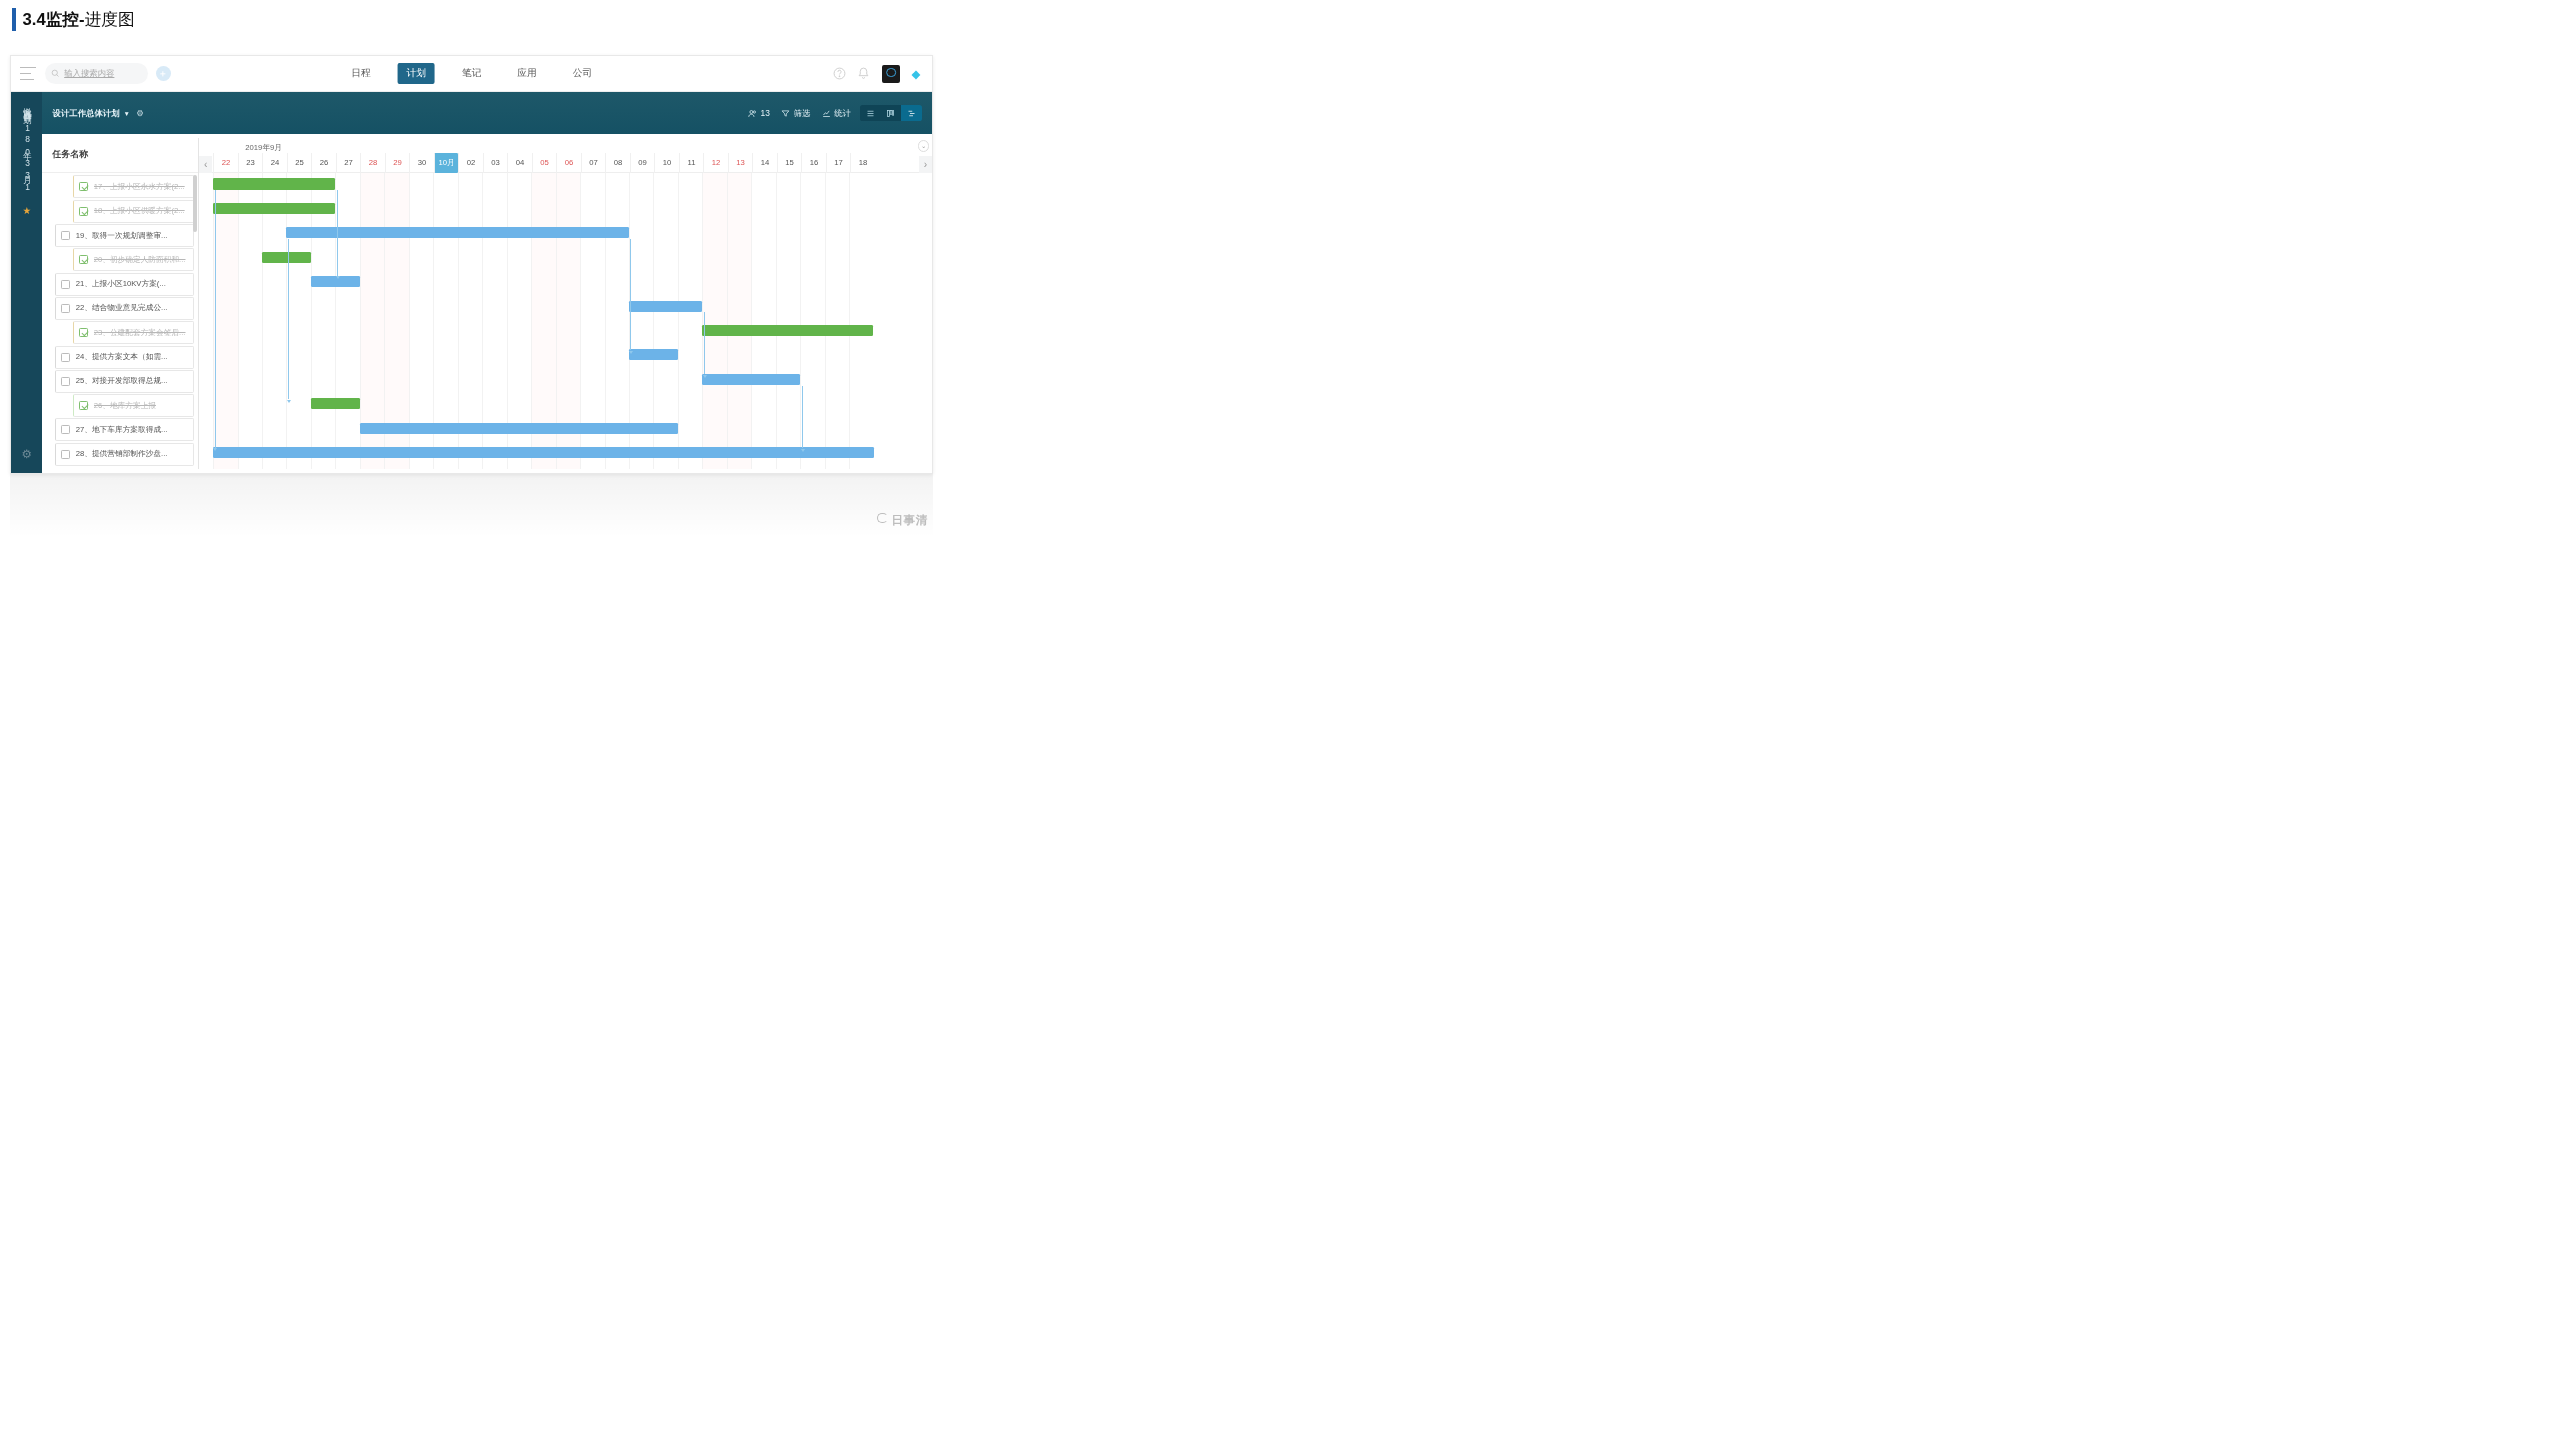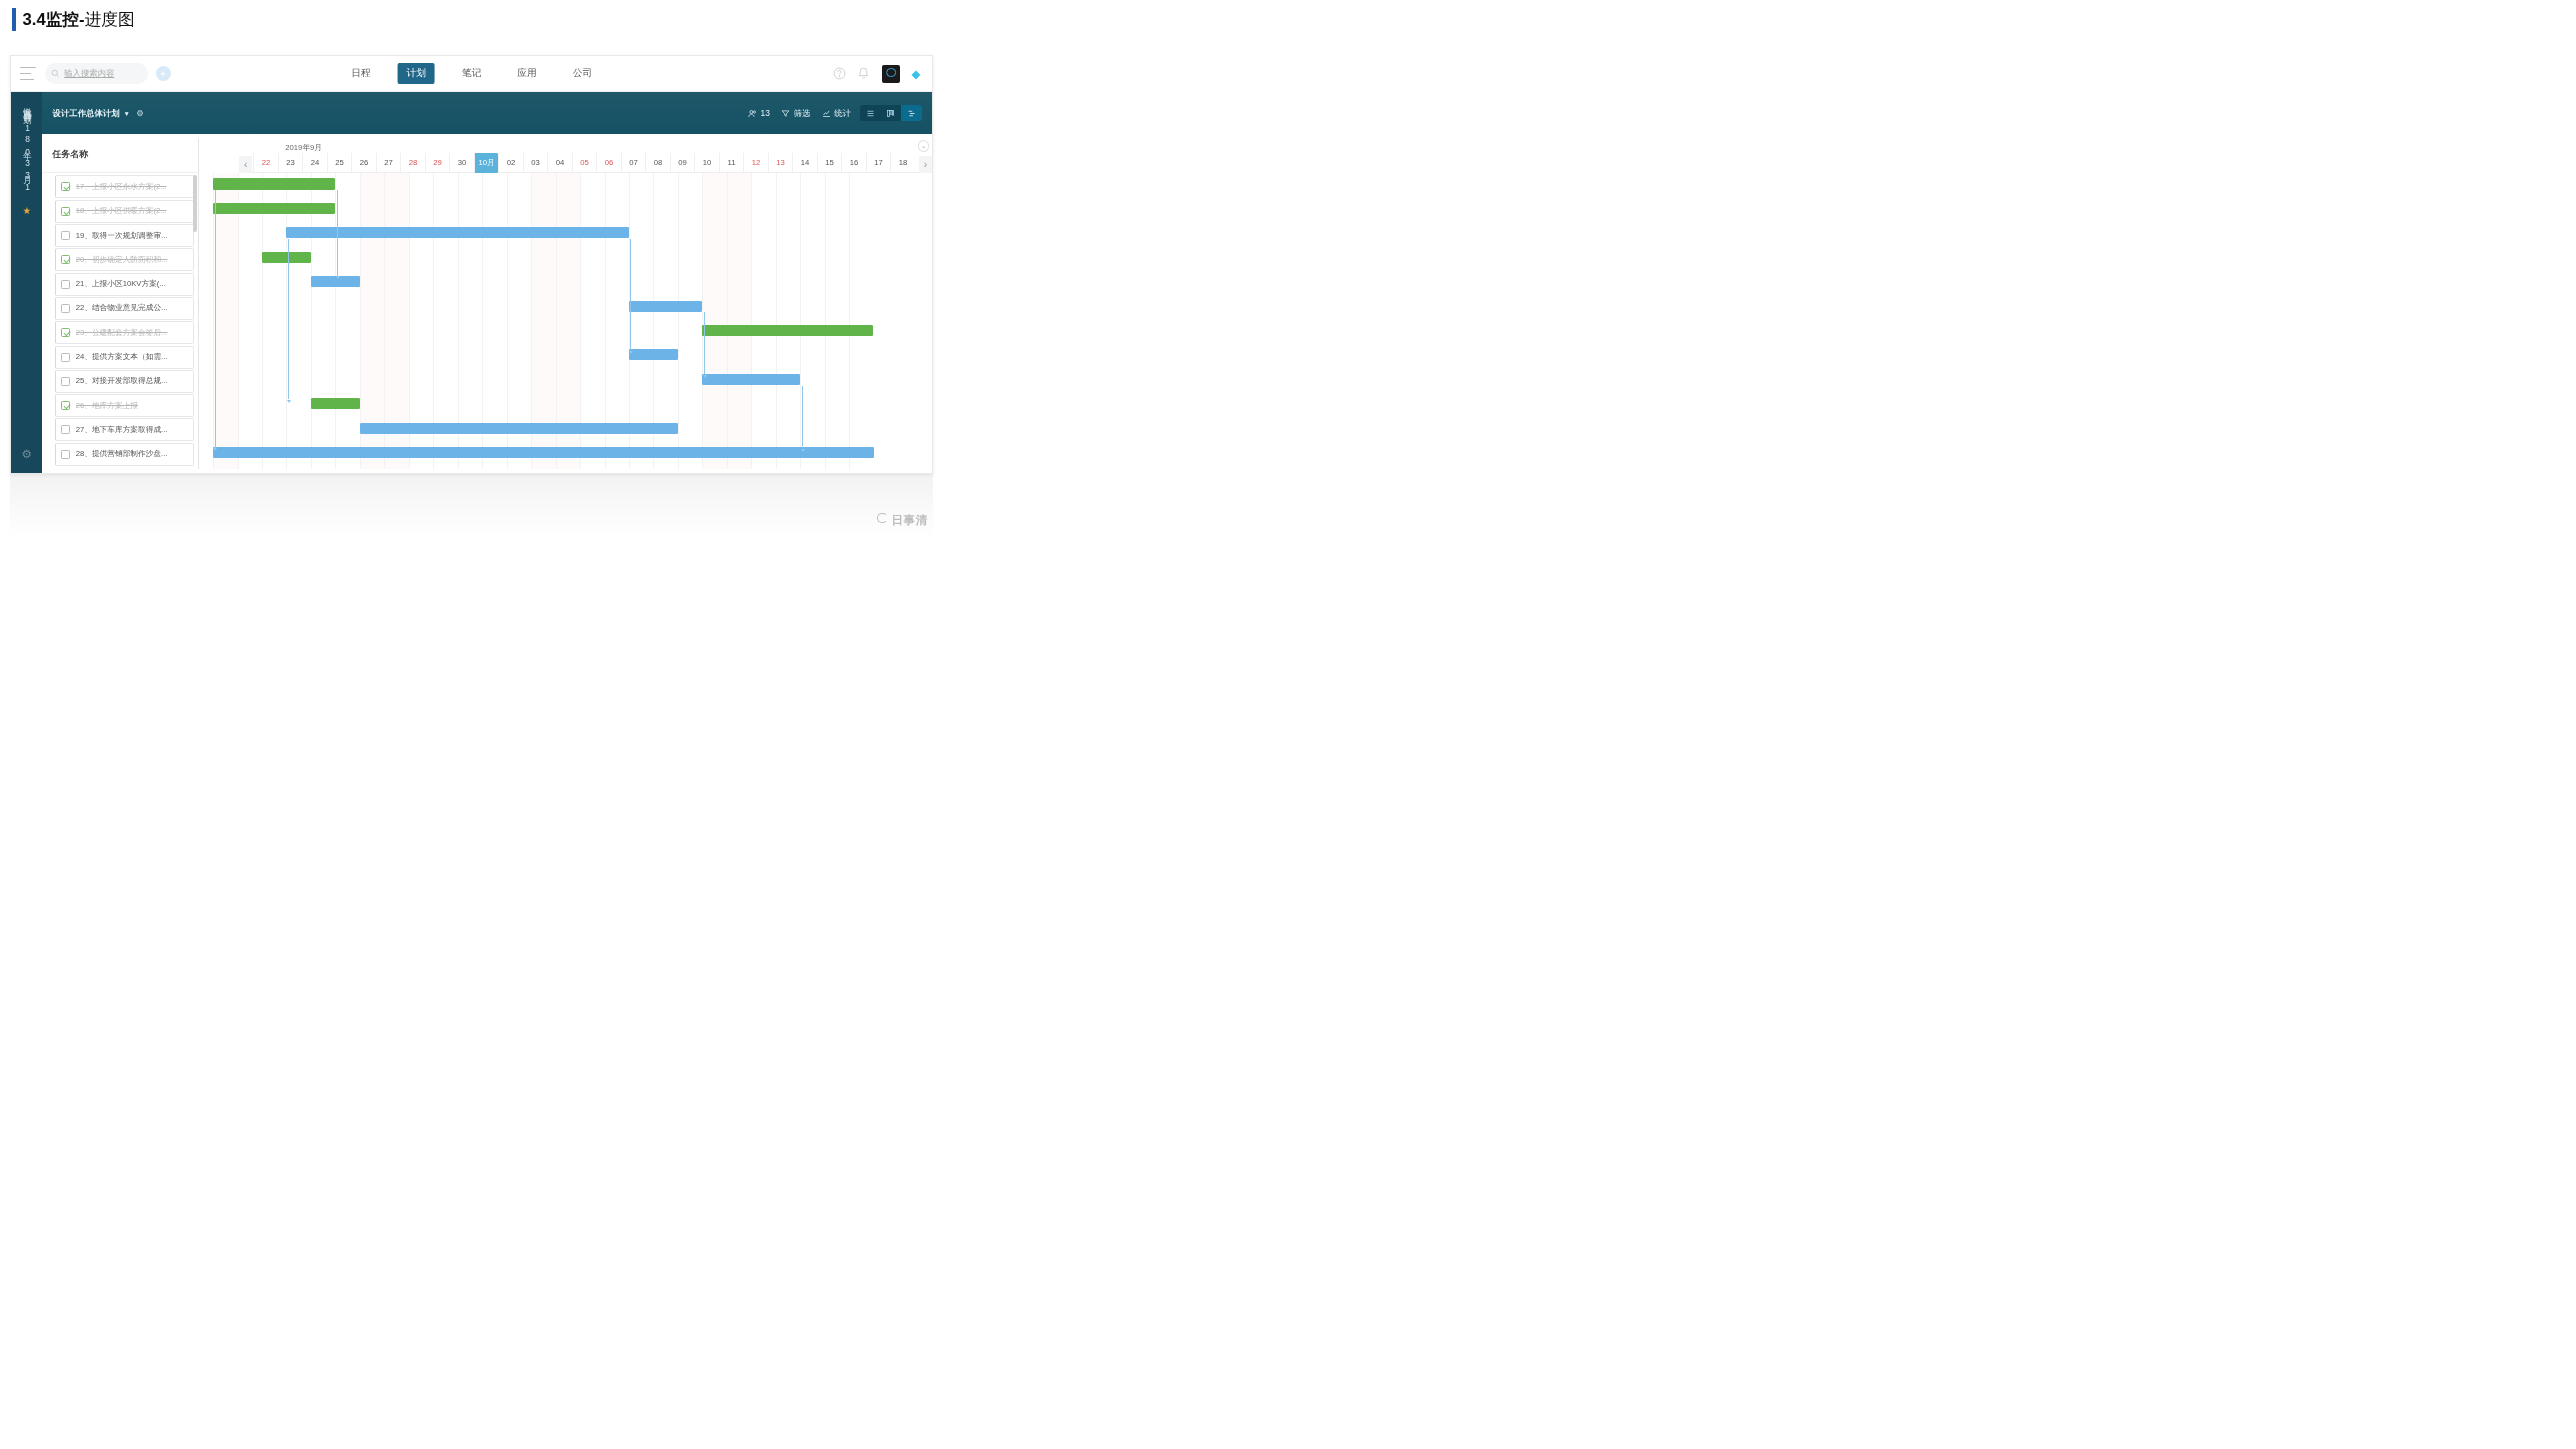--- a/index.html
+++ b/index.html
@@ -66,31 +66,31 @@
   
   .gantt-wrap{ flex:1; display:flex; background:#fff; margin:3.9px 0 0 0; min-height:0; position:relative; padding-bottom:3.9px; }
 
   
   .task-col{ width:157px; border-right:0.6px solid #e4e4e4; display:flex; flex-direction:column; background:#fff; }
   .task-col .col-header{ height:35px; display:flex; align-items:center; padding:0 10px; font-size:9px; font-weight:700; color:#444; border-bottom:0.6px solid #eee; }
   .task-list{ flex:1; overflow:hidden; position:relative; padding:2.6px 3.9px 0 13px; }
   .task-list::-webkit-scrollbar{ width:5.2px;}
   .task-list::after{ content:""; position:absolute; top:2.6px; right:1.3px; width:3.9px; height:57px; background:#d0d0d0; border-radius:1.9px; }
   .task-list .row{ height:23px; display:flex; align-items:center; border:0.6px solid #e7e7e7; border-radius:1.9px; margin-bottom:1.3px; padding:0 5.2px 0 5.2px; font-size:7.7px; color:#555; background:#fff; border-left:1.9px solid #d9d9d9; overflow:hidden; white-space:nowrap; text-overflow:ellipsis; cursor:pointer; }
-  .task-list .row.done{ color:#b7b7b7; text-decoration:line-through; border-left-color:#cdeac4; }
+  .task-list .row.done{ color:#b7b7b7; text-decoration:line-through; border-left-color:#cdeac4;margin-left:18px; }
   .task-list .row.done .chk{ border-color:#7fbf6e; position:relative; }
   .task-list .row.red-accent{ border-left-color:#f3b0a8; }
   .task-list .row.red-accent.done{ border-left-color:#e7d6a7; }
   .chk{ width:9px; height:9px; border:1px solid #bbb; border-radius:1.3px; margin-right:5.2px; flex:0 0 auto; position:relative; }
   .done .chk::after{ content:""; position:absolute; left:1.3px; top:1.9px; width:4.5px; height:2.6px; border-left:1.3px solid #7fbf6e; border-bottom:1.3px solid #7fbf6e; transform:rotate(-45deg); }
   .task-label{ overflow:hidden; text-overflow:ellipsis; }
 
   
   .timeline{ flex:1; min-width:0; display:flex; flex-direction:column; position:relative; }
-  .tl-header{ height:35px; border-bottom:0.6px solid #eee; position:relative;margin-left:40px; }
+  .tl-header{ height:35px; border-bottom:0.6px solid #eee; position:relative; }
   .tl-month-row{ height:15.5px; display:flex; align-items:flex-end; font-size:7.7px; color:#666; position:relative; }
   .tl-month-row .month-lbl{ position:absolute; left:46px; }
   .tl-nav{ position:absolute; top:18px; height:16.7px; width:13px; display:flex; align-items:center; justify-content:center; background:#f3f4f5; color:#999; cursor:pointer; }
   .tl-nav.left{ left:0; }
   .tl-nav.right{ right:0; }
   .tl-day-row{ height:19.3px; display:flex; margin-left:14px; margin-right:14px; position:relative; }
   .tl-day{ width:24.5px; text-align:center; font-size:7.7px; line-height:19.3px; color:#555; border-left:0.6px solid #f0f0f0; position:relative; }
   .tl-day.weekend{ color:#d55; }
   .tl-day.month-start{ background:#5bb3dc; color:#fff; border-radius:1.3px; }
   .collapse-btn{ position:absolute; right:2.6px; top:2.6px; width:11.6px;height:11.6px;border:0.6px solid #ddd;border-radius:50%;font-size:6.4px; display:flex; align-items:center; justify-content:center; color:#999; cursor:pointer; background:#fff; }

